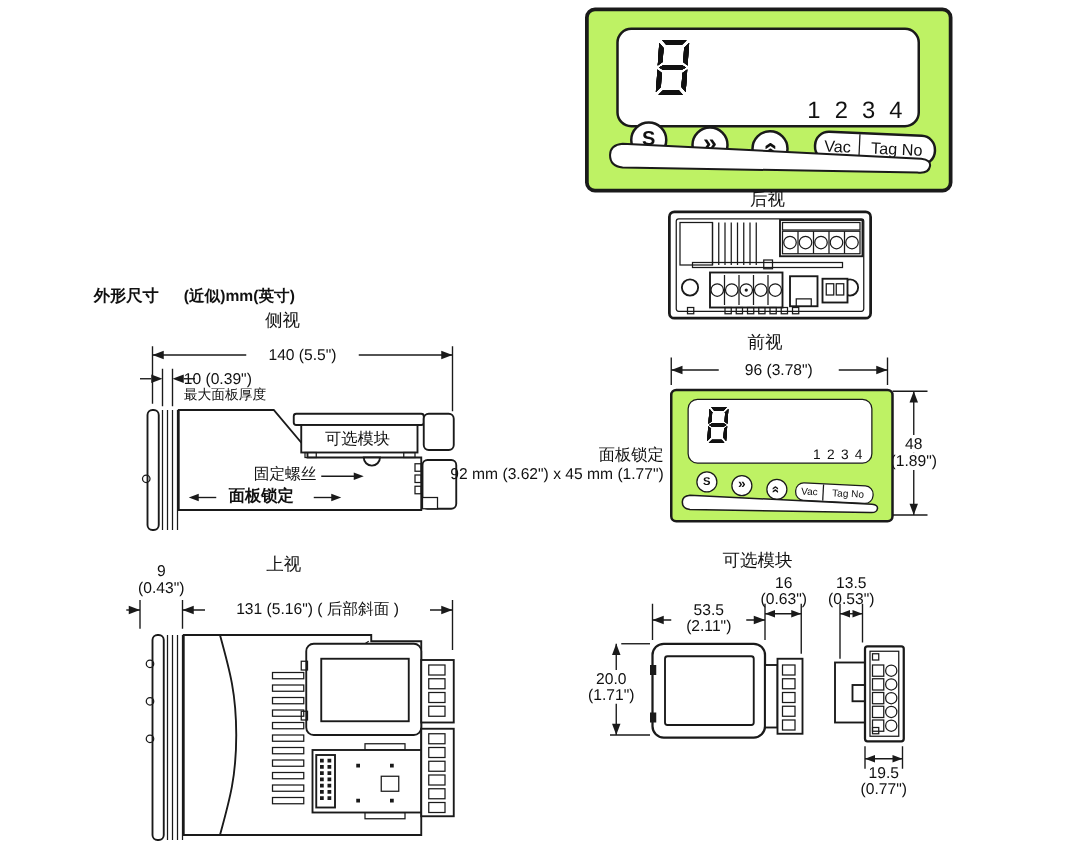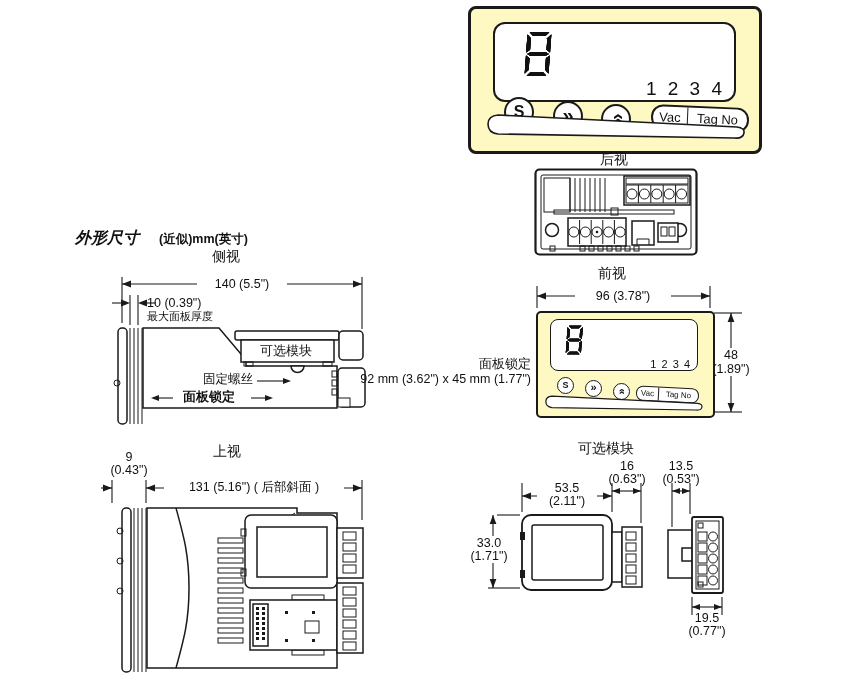--- a/index.html
+++ b/index.html
@@ -12,24 +12,24 @@
   .s2f{fill:#fff;stroke:#1a1a1a;stroke-width:1.8;}
   .dl{stroke:#1a1a1a;stroke-width:1.1;fill:none;}
   .ah{fill:#1a1a1a;stroke:none;}
   .pin{fill:#1a1a1a;stroke:none;}
   .dim{position:absolute;font-size:12.5px;line-height:1.15;white-space:nowrap;color:#111;}
   .dim.bg{background:#fff;}
   .center{text-align:center;}
   .right{text-align:right;}
   .vtitle{position:absolute;font-size:14px;text-align:center;color:#111;}
   .doc-title{position:absolute;font-weight:bold;white-space:nowrap;}
-  .t-main{font-size:16px;font-style:italic;}
+  .t-main{font-size:13px;}
   .t-sub{font-size:12.5px;margin-left:20px;}
   
-  .meter{position:absolute;background:#fef9c3;border:3px solid #1a1a1a;border-radius:8px;}
+  .meter{position:absolute;background:#bef264;border:3px solid #1a1a1a;border-radius:8px;}
   .lcd{position:absolute;border:2.5px solid #1a1a1a;border-radius:12px;background:#fff;}
   .segs{position:absolute;display:flex;gap:2px;transform:skewX(-4deg);}
   .seg-digit{height:100%;display:block;}
   .seg-digit polygon{fill:#111;}
   .nums{position:absolute;font-weight:normal;}
   .btn{position:absolute;border:2.5px solid #1a1a1a;border-radius:50%;background:#fff;
        display:flex;align-items:center;justify-content:center;}
   .glyph{font-weight:bold;line-height:1;color:#111;}
   .g-u{transform:rotate(-90deg);}
   .pill{position:absolute;border:2px solid #1a1a1a;border-radius:12px;background:#fff;
@@ -465,18 +465,18 @@
     <line x1="222" y1="152" x2="252" y2="152" class="dl"></line>
     <path class="ah" d="M222,152 l8,-3 v6 z"></path>
       <path class="ah" d="M252,152 l-8,-3 v6 z"></path>
   </svg>
   <div class="dim bg center" style="left:537px;top:481px;width:60px;">53.5</div>
   <div class="dim bg center" style="left:537px;top:494px;width:60px;">(2.11")</div>
   <div class="dim center" style="left:602px;top:459px;width:50px;">16</div>
   <div class="dim center" style="left:602px;top:472px;width:50px;">(0.63")</div>
   <div class="dim center" style="left:656px;top:459px;width:50px;">13.5</div>
   <div class="dim center" style="left:656px;top:472px;width:50px;">(0.53")</div>
-  <div class="dim bg center" style="left:462px;top:536px;width:54px;">33.0</div>
+  <div class="dim bg center" style="left:462px;top:536px;width:54px;">20.0</div>
   <div class="dim bg center" style="left:462px;top:549px;width:54px;">(1.71")</div>
   <div class="dim center" style="left:682px;top:611px;width:50px;">19.5</div>
   <div class="dim center" style="left:682px;top:624px;width:50px;">(0.77")</div>
 
 </div>
 
 </body></html>

